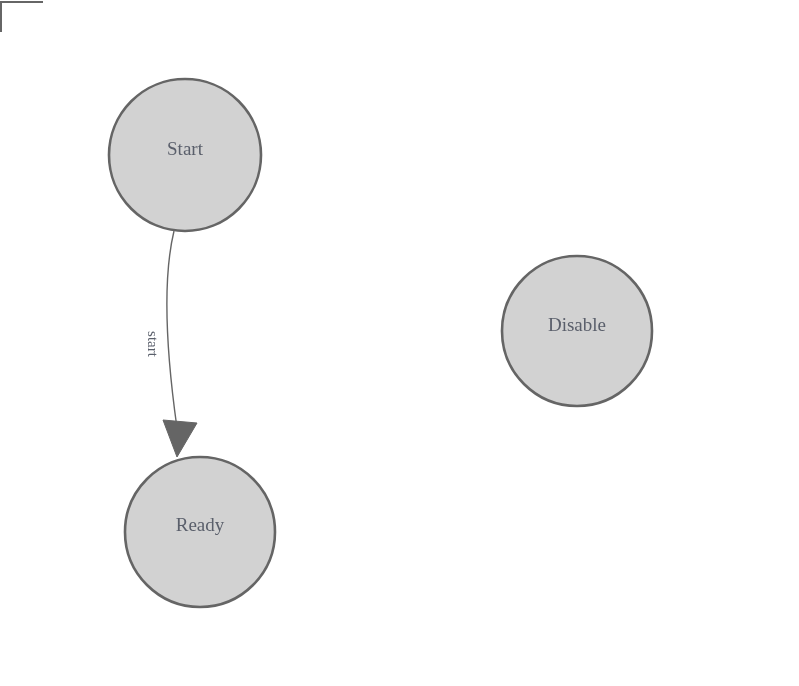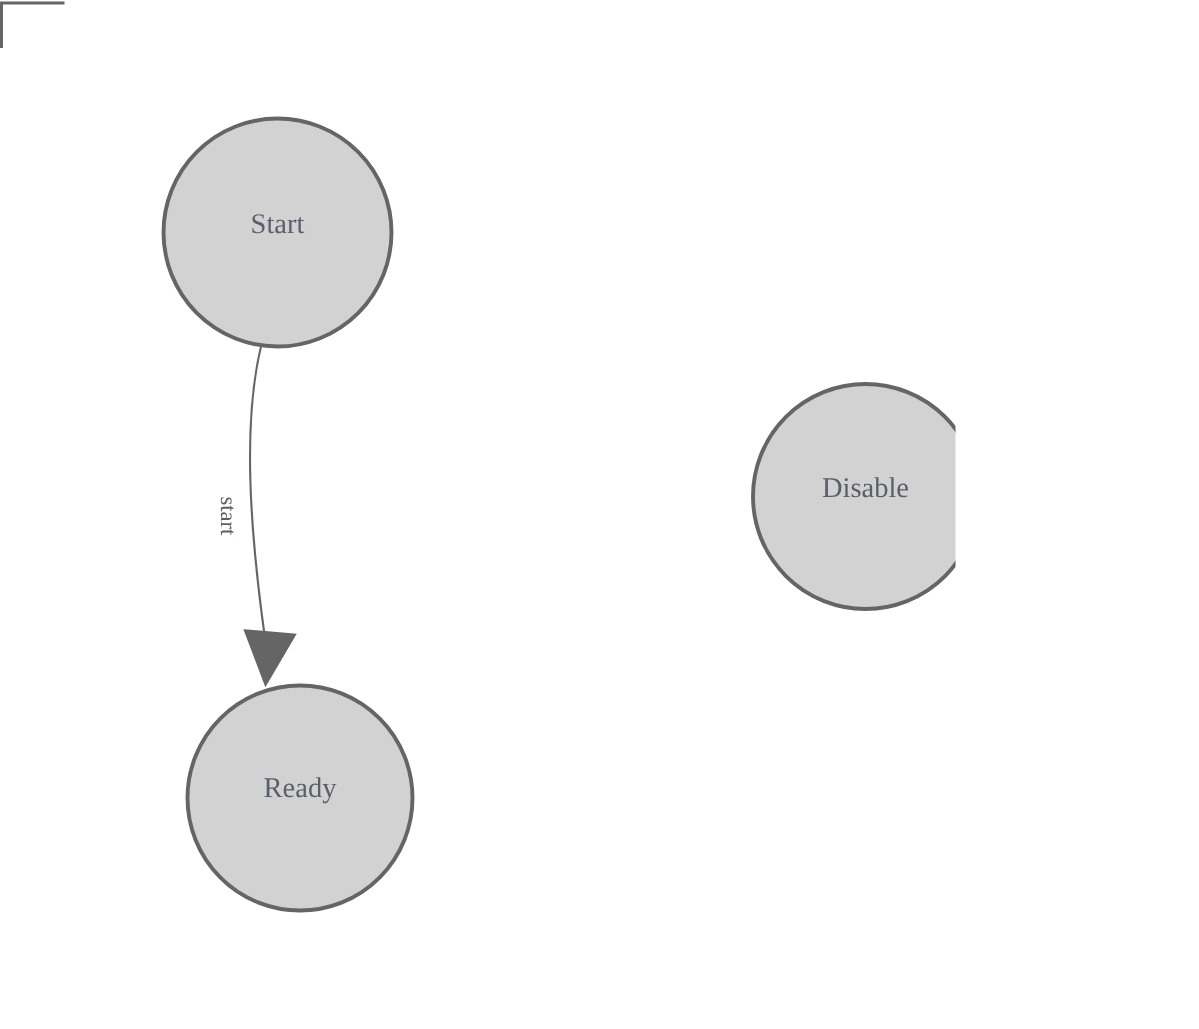--- a/index.html
+++ b/index.html
@@ -9,20 +9,21 @@
   }
   body {
     font-family: "Liberation Serif", serif;
   }
   #canvas {
     position: relative;
     width: 637px;
     height: 686px;
     background: #ffffff;
     overflow: hidden;
+    padding-left: 42px;
   }
   #graph-svg {
     position: absolute;
     top: 0;
     left: 0;
     width: 799px;
     height: 686px;
   }
   .node-circle {
     fill: #d2d2d2;

